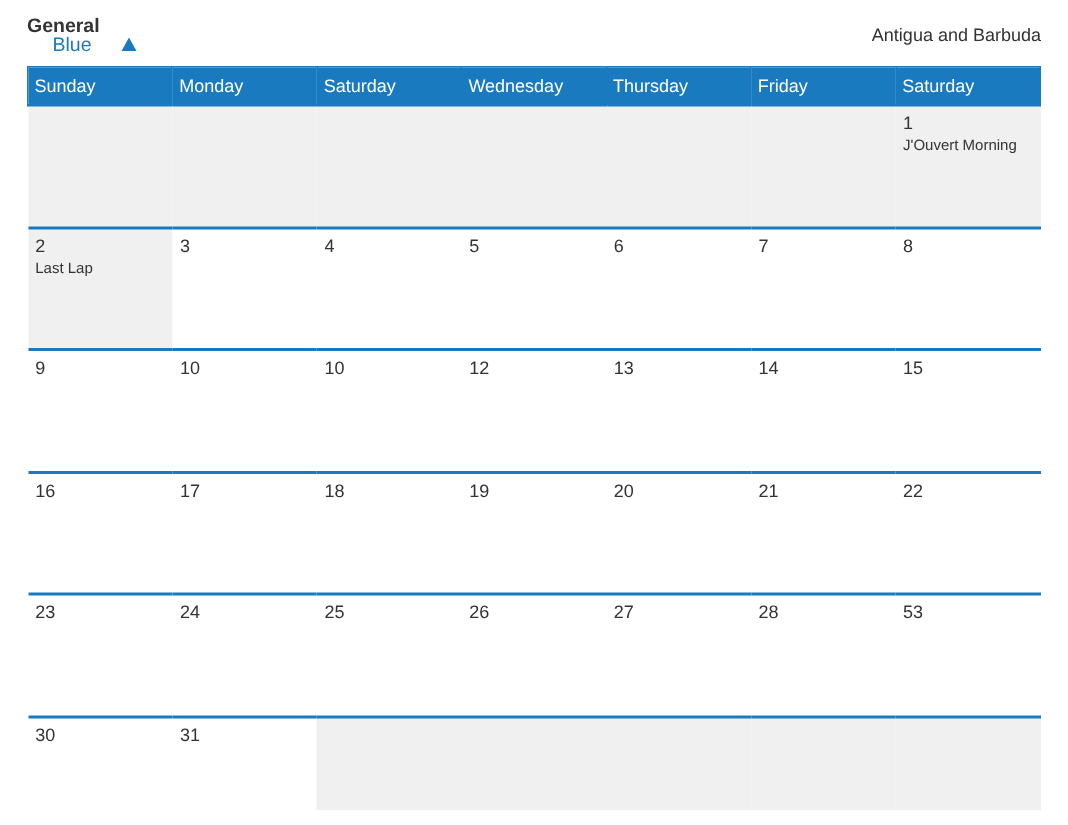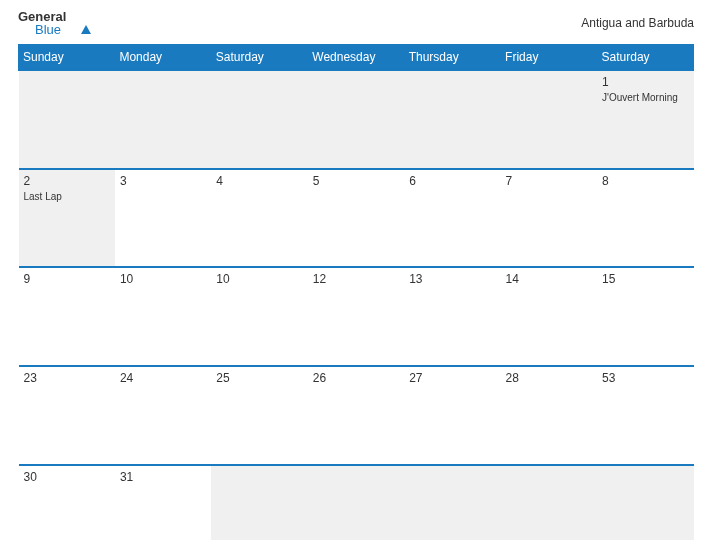--- a/index.html
+++ b/index.html
@@ -190,20 +190,43 @@
           </td>
           <td>
             <span class="day-num">14</span>
           </td>
           <td>
             <span class="day-num">15</span>
           </td>
         </tr>
         <tr>
           <td>
+            <span class="day-num">16</span>
+          </td>
+          <td>
+            <span class="day-num">17</span>
+          </td>
+          <td>
+            <span class="day-num">18</span>
+          </td>
+          <td>
+            <span class="day-num">19</span>
+          </td>
+          <td>
+            <span class="day-num">20</span>
+          </td>
+          <td>
+            <span class="day-num">21</span>
+          </td>
+          <td>
+            <span class="day-num">22</span>
+          </td>
+        </tr>
+        <tr>
+          <td>
             <span class="day-num">23</span>
           </td>
           <td>
             <span class="day-num">24</span>
           </td>
           <td>
             <span class="day-num">25</span>
           </td>
           <td>
             <span class="day-num">26</span>

